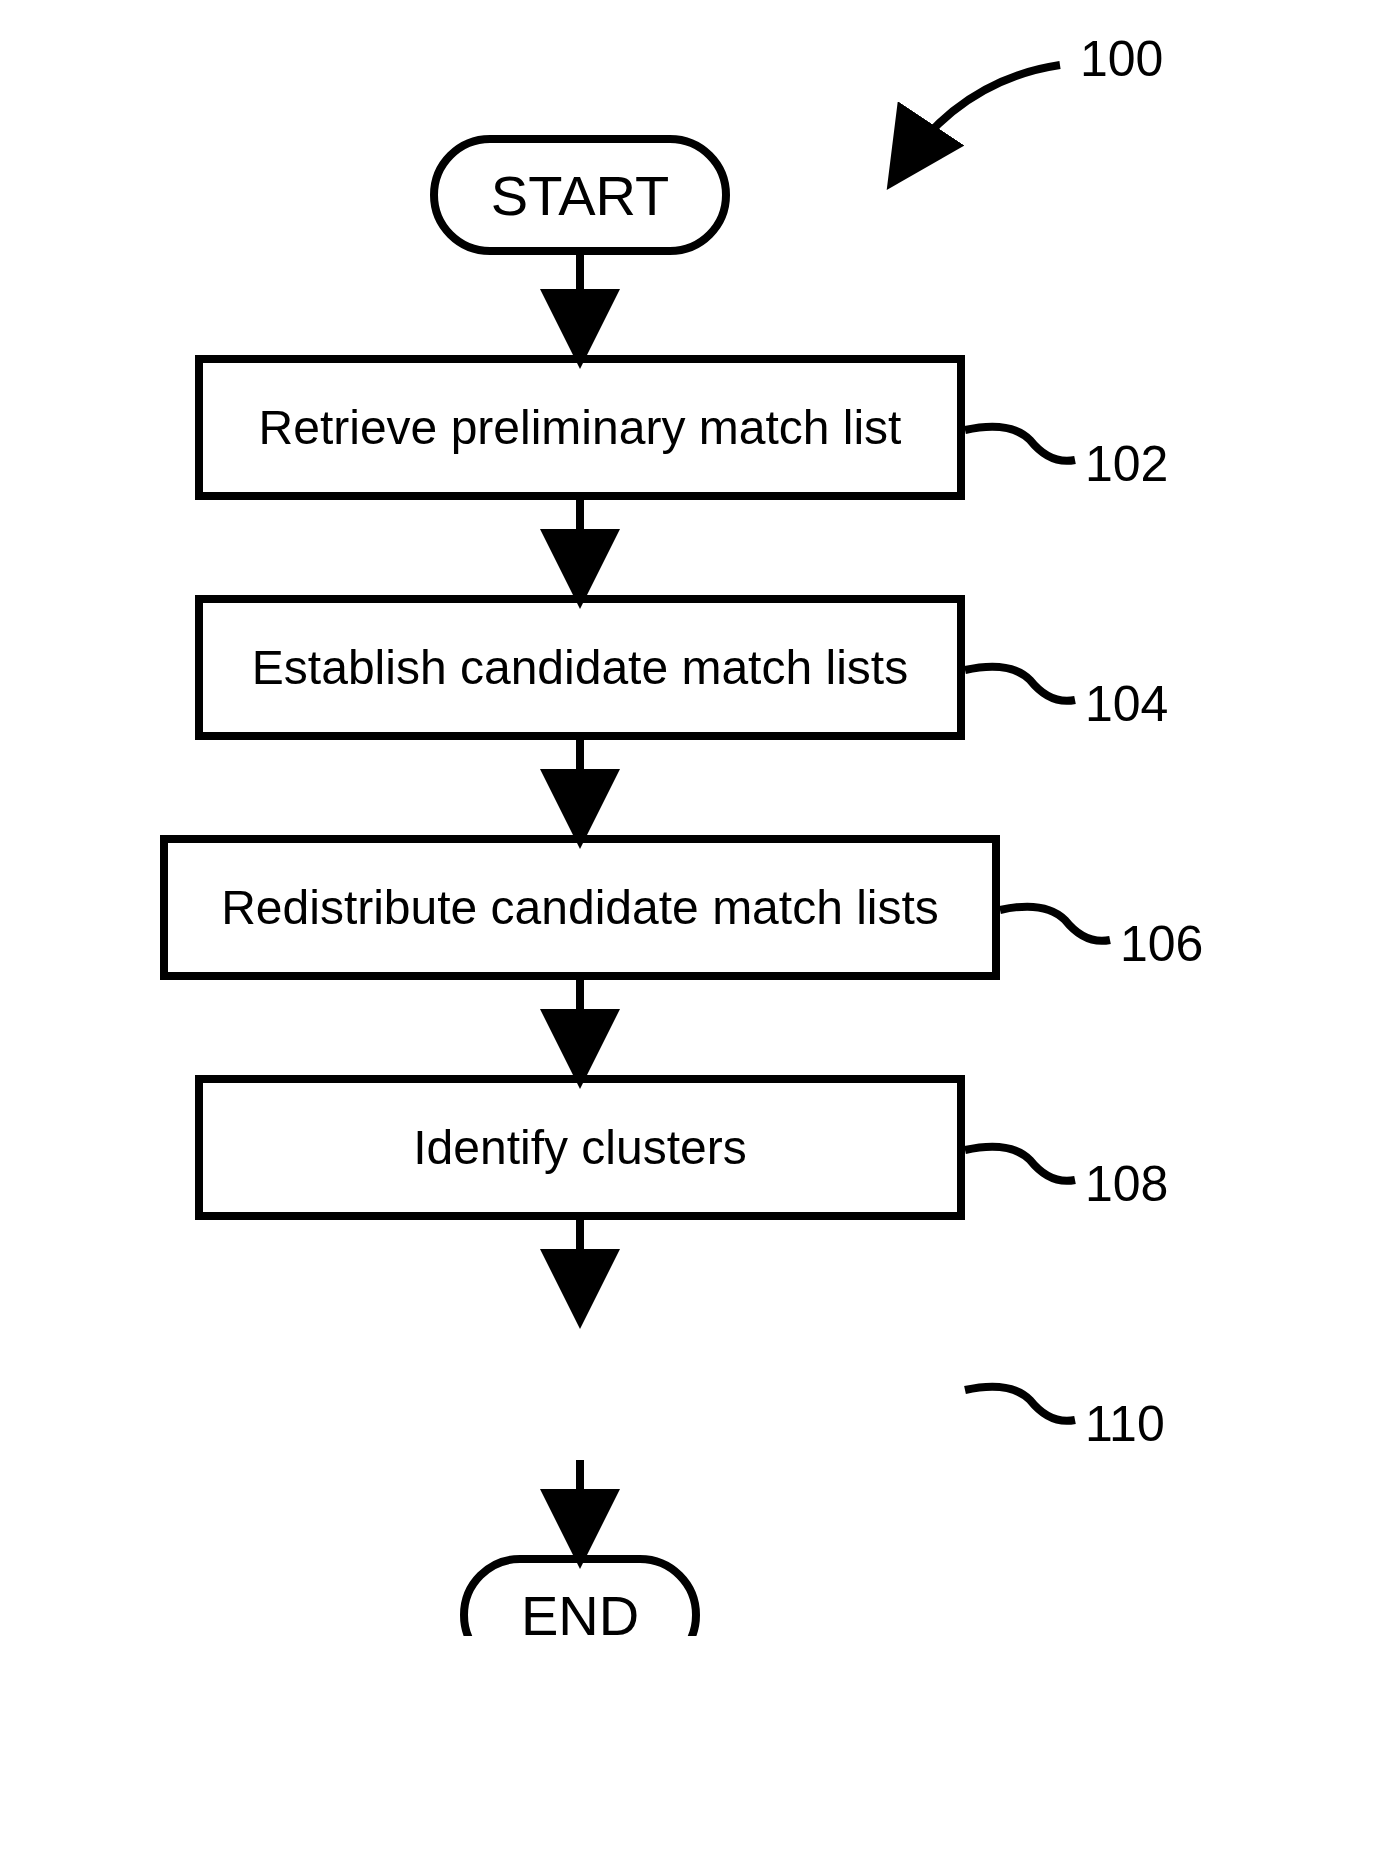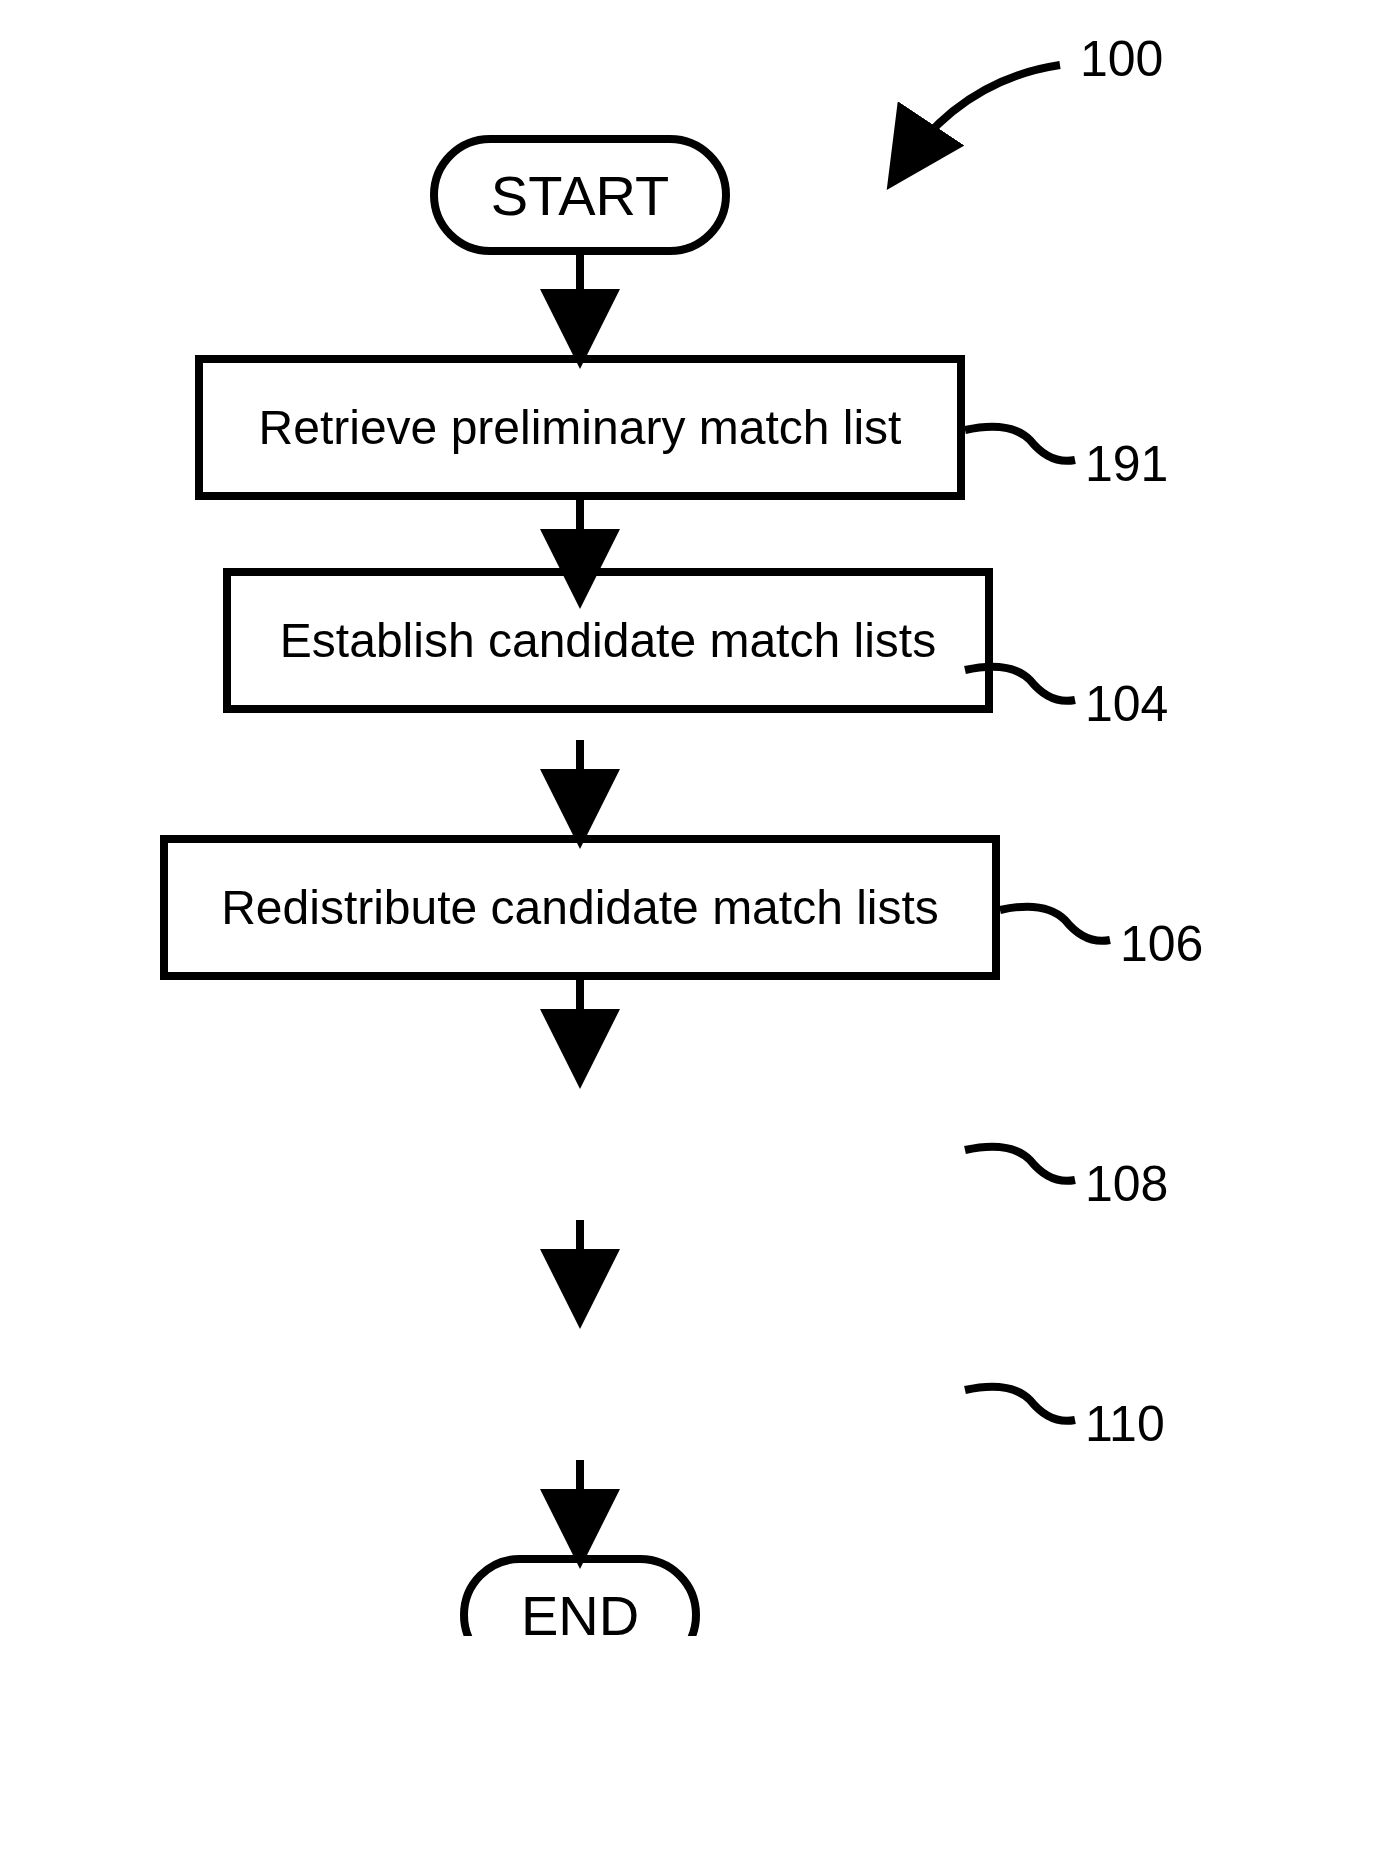--- a/index.html
+++ b/index.html
@@ -60,32 +60,35 @@
 
   <span class="ref-label" style="left:1080px; top:30px;">100</span>
 
   <div class="terminal" style="left:430px; top:135px; width:300px; height:120px;">
     <span>START</span>
   </div>
 
   <div class="process" style="left:195px; top:355px; width:770px; height:145px;">
     <span>Retrieve preliminary match list</span>
   </div>
-  <span class="ref-label" style="left:1085px; top:435px;">191</span>
+  <span class="ref-label" style="left:1085px; top:435px;">102</span>
 
-  <div class="process" style="left:195px; top:568px; width:770px; height:145px;margin-left:28px;">
+  <div class="process" style="left:195px; top:595px; width:770px; height:145px;">
     <span>Establish candidate match lists</span>
   </div>
   <span class="ref-label" style="left:1085px; top:675px;">104</span>
 
   <div class="process" style="left:160px; top:835px; width:840px; height:145px;">
     <span>Redistribute candidate match lists</span>
   </div>
   <span class="ref-label" style="left:1120px; top:915px;">106</span>
 
+  <div class="process" style="left:195px; top:1075px; width:770px; height:145px;">
+    <span>Identify clusters</span>
+  </div>
   <span class="ref-label" style="left:1085px; top:1155px;text-align:right;">108</span>
 
   <span class="ref-label" style="left:1085px; top:1395px;">110</span>
 
   <div class="terminal" style="left:460px; top:1555px; width:240px; height:120px;">
     <span>END</span>
   </div>
 
   <span class="caption" style="left:490px; top:1775px;">FIG. 8</span>
 

